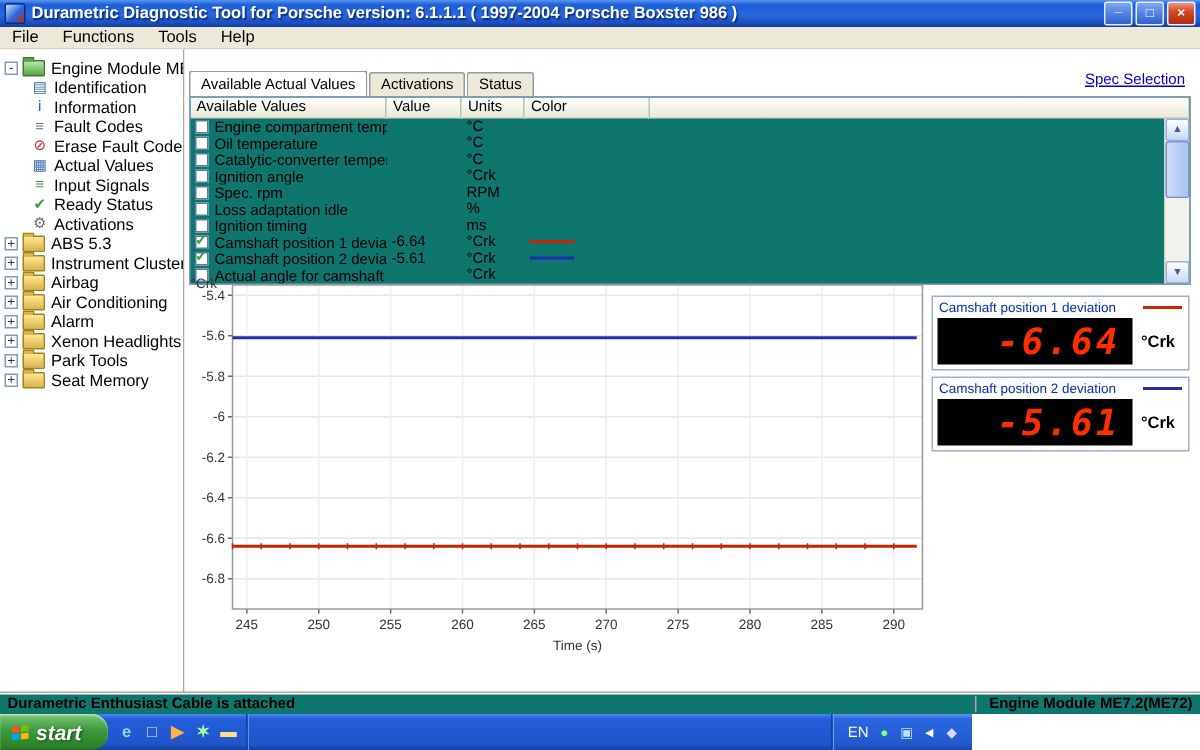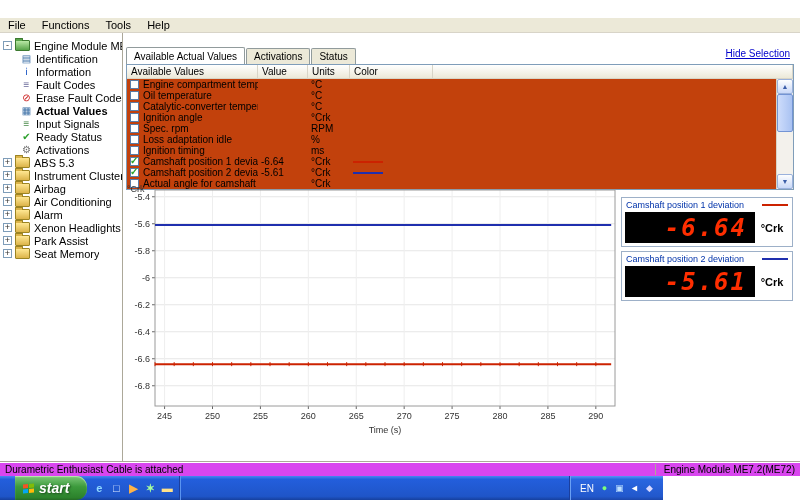--- a/index.html
+++ b/index.html
@@ -24,21 +24,21 @@
   
   #menubar{position:absolute;left:0;top:18px;width:800px;height:15px;box-sizing:border-box;
     background:#ece9d8;border-bottom:1px solid #d8d4c8;display:flex;align-items:center;}
   .menu-item{padding:4px 8px;height:15px;line-height:15px;font-size:11px;}
 
   
   #sidebar{position:absolute;left:0;top:33px;width:123px;height:429px;box-sizing:border-box;
     background:#fff;border-right:1px solid #aca899;overflow:hidden;padding-top:6px;}
   .tree-row{display:flex;align-items:center;height:13px;white-space:nowrap;padding-left:3px;}
   .tree-row.child{padding-left:20px;}
-  .tree-row.selected .tree-label{font-weight:bold;}
+  .tree-row.selected .tree-label{font-weight:normal;}
   .tree-label{font-size:11px;overflow:hidden;}
   .expander{width:9px;height:9px;box-sizing:border-box;border:1px solid #7e9db9;background:#fff;
     font-size:9px;line-height:7px;text-align:center;margin-right:3px;flex:0 0 auto;color:#333;}
   .folder{width:13px;height:9px;position:relative;margin-right:4px;flex:0 0 auto;border-radius:1px;
     background:linear-gradient(#ffe792,#dcb44a);border:1px solid #9c8423;}
   .folder::before{content:"";position:absolute;top:-3px;left:-1px;width:6px;height:2px;
     background:#dcb44a;border:1px solid #9c8423;border-bottom:none;border-radius:1px 1px 0 0;}
   .folder.green{background:linear-gradient(#b9e8a6,#58a44a);border-color:#3c7a30;}
   .folder.green::before{background:#58a44a;border-color:#3c7a30;}
   .tree-icon{width:13px;margin-right:3px;font-size:10px;line-height:11px;text-align:center;flex:0 0 auto;}
@@ -46,21 +46,21 @@
   
   #main{position:absolute;left:123px;top:33px;width:677px;height:429px;background:#fff;}
   #tabs{position:absolute;left:3px;top:14px;height:17px;display:flex;align-items:flex-end;}
   .tab{height:16px;line-height:16px;padding:0 7px;font-size:10px;box-sizing:border-box;
     border:1px solid #919b9c;border-bottom:none;border-radius:2px 2px 0 0;background:#ece9d8;margin-right:1px;}
   .tab.active{background:#fff;height:17px;line-height:17px;position:relative;z-index:2;}
   #hide-selection{position:absolute;right:10px;top:15px;color:#0000cc;text-decoration:underline;font-size:10px;}
 
   
   #table-wrap{position:absolute;left:3px;top:31px;width:668px;height:126px;box-sizing:border-box;
-    border:1px solid #7f9db9;background:#c2410c;overflow:hidden;}
+    border:1px solid #7f9db9;background:#0f766e;overflow:hidden;}
   #table-head,.t-row{display:grid;grid-template-columns:131px 50px 42px 83px 1fr;}
   #table-head{height:14px;}
   .th{box-sizing:border-box;border-right:1px solid #d8d5c8;border-bottom:1px solid #d8d5c8;
     background:linear-gradient(#ffffff,#ece9d8);padding:1px 4px;font-size:10px;white-space:nowrap;overflow:hidden;}
   #table-body{position:absolute;left:0;top:14px;right:16px;bottom:0;overflow:hidden;}
   .t-row{height:11px;line-height:11px;}
   .td{padding:0 3px;font-size:10px;white-space:nowrap;overflow:hidden;}
   .checkbox{display:inline-block;width:9px;height:9px;box-sizing:border-box;border:1px solid #5a7ca8;
     background:#fff;margin-right:4px;position:relative;top:1px;}
   .checkbox.checked::after{content:"✓";position:absolute;left:-1px;top:-3px;color:#2ba32b;font-size:10px;font-weight:bold;}
@@ -85,28 +85,28 @@
   .readout-title{color:#0033aa;font-size:9px;white-space:nowrap;overflow:hidden;}
   .readout-swatch{width:26px;height:2px;flex:0 0 auto;margin-left:3px;}
   .readout-body{display:flex;align-items:center;padding:0 3px 3px 3px;}
   .readout-display{flex:1;height:31px;background:#000;color:#ff2e00;
     font-family:"DejaVu Sans Mono",monospace;font-size:24px;font-weight:bold;font-style:italic;
     display:flex;align-items:center;justify-content:flex-end;padding-right:8px;letter-spacing:2px;}
   .readout-unit{width:34px;text-align:center;font-weight:bold;font-size:11px;}
 
   
   #statusbar{position:absolute;left:0;top:462px;width:800px;height:14px;box-sizing:border-box;
-    background:#d946ef;border-top:1px solid #fff;box-shadow:0 -1px 0 #aca899;
-    display:flex;justify-content:space-between;align-items:center;font-size:10px;padding:0 5px;}
+    background:#0f766e;border-top:1px solid #fff;box-shadow:0 -1px 0 #aca899;
+    display:flex;justify-content:space-between;align-items:center;font-size:10px;padding:0 5px;font-weight:bold;}
   #status-right{border-left:1px solid #aca899;padding-left:8px;}
 
   
   #taskbar{position:absolute;left:0;top:476px;width:648px;height:24px;display:flex;align-items:center;
     background:linear-gradient(180deg,#4a86f2 0%,#235edc 14%,#1f55c8 85%,#16ale 100%);
-    background:linear-gradient(180deg,#4a86f2 0%,#235edc 14%,#1f55c8 85%,#16409e 100%);padding-left:15px;}
+    background:linear-gradient(180deg,#4a86f2 0%,#235edc 14%,#1f55c8 85%,#16409e 100%);}
   #start-button{height:24px;display:flex;align-items:center;gap:5px;padding:0 18px 0 8px;
     border-radius:0 11px 11px 0;color:#fff;font-style:italic;font-weight:bold;font-size:14px;
     background:linear-gradient(180deg,#7ec87a 0%,#3c9a3c 45%,#2c822c 90%,#246a24 100%);
     text-shadow:1px 1px 2px #1c4f1c;box-shadow:inset 0 1px 1px #b8e8b0;}
   #xp-flag{display:inline-grid;grid-template-columns:5px 5px;grid-gap:1px;transform:skewY(-6deg);}
   #xp-flag i{width:5px;height:4px;display:block;}
   #xp-flag i:nth-child(1){background:#f35325;}
   #xp-flag i:nth-child(2){background:#81bc06;}
   #xp-flag i:nth-child(3){background:#05a6f0;}
   #xp-flag i:nth-child(4){background:#ffba08;}
@@ -122,20 +122,27 @@
     background:linear-gradient(180deg,#5a96f7 0%,#2a66e0 14%,#2258cc 85%,#1c47ab 100%);
     border-left:1px solid #1b3f9e;box-shadow:inset 1px 0 0 #6aa0f4;color:#fff;font-size:10px;}
   #tray-icons{display:flex;align-items:center;gap:4px;}
   .tray-icon{width:11px;height:11px;font-size:9px;line-height:11px;text-align:center;}
 </style>
 </head>
 <body>
 
 <div id="screen">
 
+  <div id="titlebar">
+    <span id="app-icon"></span>
+    <span id="title-text">Durametric Diagnostic Tool for Porsche version: 6.1.1.1  ( 1997-2004 Porsche Boxster 986 )</span>
+    <span class="win-btn min"></span>
+    <span class="win-btn max"></span>
+    <span class="win-btn close"></span>
+  </div>
 
   <div id="menubar">
       <span class="menu-item">File</span>
       <span class="menu-item">Functions</span>
       <span class="menu-item">Tools</span>
       <span class="menu-item">Help</span>
     </div>
 
   <div id="sidebar">
     <div id="tree">
@@ -202,37 +209,37 @@
           <span class="tree-label">Alarm</span>
         </div>
         <div class="tree-row root">
           <span class="expander">+</span>
           <span class="folder"></span>
           <span class="tree-label">Xenon Headlights</span>
         </div>
         <div class="tree-row root">
           <span class="expander">+</span>
           <span class="folder"></span>
-          <span class="tree-label">Park Assist</span>
+          <span class="tree-label">Park Tools</span>
         </div>
         <div class="tree-row root">
           <span class="expander">+</span>
           <span class="folder"></span>
           <span class="tree-label">Seat Memory</span>
         </div>
       </div>
   </div>
 
   <div id="main">
     <div id="tabs">
         <span class="tab active">Available Actual Values</span>
         <span class="tab">Activations</span>
         <span class="tab">Status</span>
       </div>
-    <a id="hide-selection">Hide Selection</a>
+    <a id="hide-selection">Spec Selection</a>
 
     <div id="table-wrap">
       <div id="table-head">
           <span class="th">Available Values</span>
           <span class="th">Value</span>
           <span class="th">Units</span>
           <span class="th">Color</span>
           <span class="th"></span>
         </div>
       <div id="table-body">

